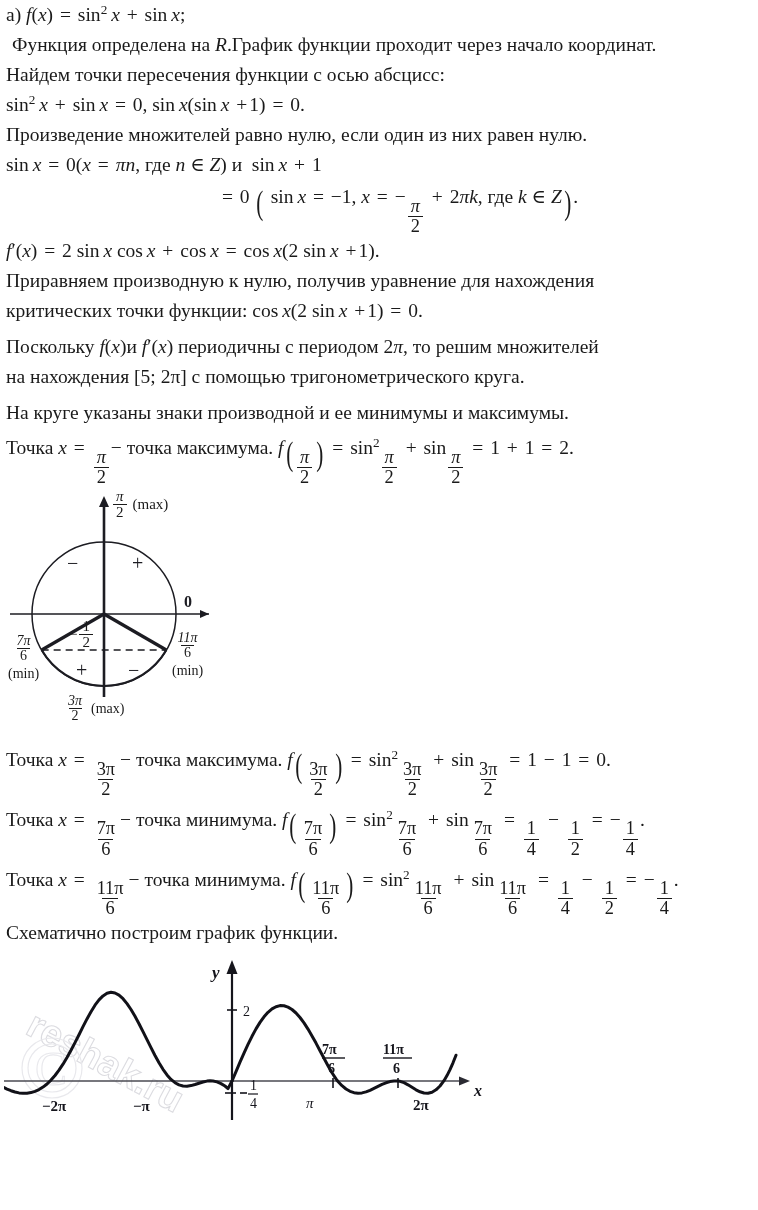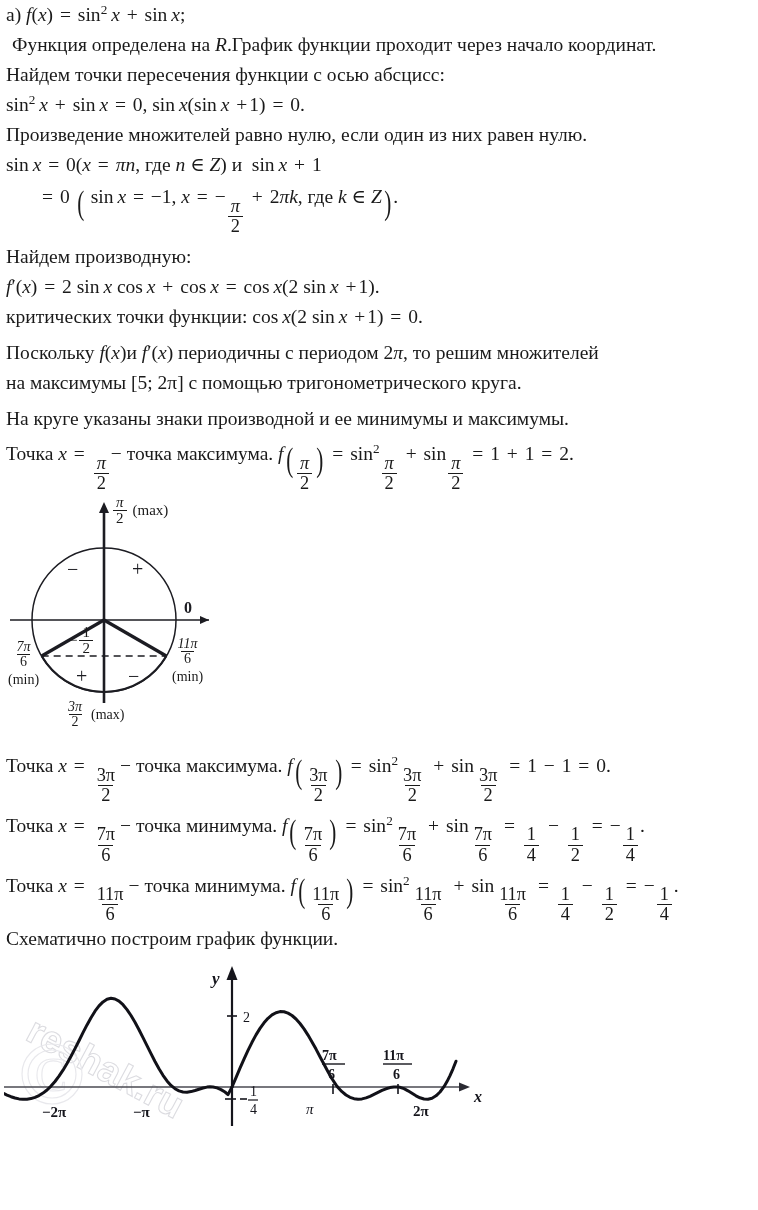--- a/index.html
+++ b/index.html
@@ -50,20 +50,21 @@
   .pbig {
     display: inline-block;
     font-size: 1.75em;
     vertical-align: -0.32em;
     font-weight: 300;
     transform: scaleX(0.62);
     padding: 0;
   }
 
   .eqline {
+    text-align: center;
     font-size: 19.5px;
     line-height: 34px;
     padding-left: 40px;
   }
 
   
   .figwrap-circle {
     position: relative;
     width: 300px;
     height: 252px;
@@ -148,54 +149,54 @@
         <span class="den">2</span>
       </span>
     <span class="op">+</span>
     <span>2</span><i class="v">π</i><i class="v">k</i><span>,</span>
     <span>где</span>
     <i class="v">k</i>
     <span>∈</span>
     <i class="v">Z</i><span class="pbig">)</span><span>.</span>
   </div>
 
-  <div class="line" style="padding-top:6px;">Найдем производную:</div>
 
   <div class="line">
     <i class="v">f</i><span>′</span><span>(</span><i class="v">x</i><span>)</span>
     <span class="op">=</span>
     <span>2</span>
     <span>sin</span> <i class="v">x</i>
     <span>cos</span> <i class="v">x</i>
     <span class="op">+</span>
     <span>cos</span> <i class="v">x</i>
     <span class="op">=</span>
     <span>cos</span> <i class="v">x</i><span>(</span><span>2</span>
     <span>sin</span> <i class="v">x</i>
     <span class="op">+</span><span>1</span><span>)</span><span>.</span>
   </div>
 
+  <div class="line">Приравняем производную к нулю, получив уравнение для нахождения</div>
   <div class="line">
     <span>критических точки функции:</span>
     <span>cos</span> <i class="v">x</i><span>(</span><span>2</span>
     <span>sin</span> <i class="v">x</i>
     <span class="op">+</span><span>1</span><span>)</span>
     <span class="op">=</span>
     <span>0</span><span>.</span>
   </div>
 
   <div class="line" style="padding-top:6px;">
     <span>Поскольку</span>
     <i class="v">f</i><span>(</span><i class="v">x</i><span>)</span><span>и</span>
     <i class="v">f</i><span>′</span><span>(</span><i class="v">x</i><span>)</span>
     <span>периодичны с периодом</span>
     <span>2</span><i class="v">π</i><span>, то решим множителей</span>
   </div>
   <div class="line">
-    <span>на максимумы</span>
+    <span>на нахождения</span>
     <span>[5;  2π]</span>
     <span>с помощью тригонометрического круга.</span>
   </div>
 
   <div class="line" style="padding-top:6px;">На круге указаны знаки производной и ее минимумы и максимумы.</div>
 
   <div class="line" style="line-height:40px;">
     <span>Точка</span>
     <i class="v">x</i>
     <span class="op">=</span>

